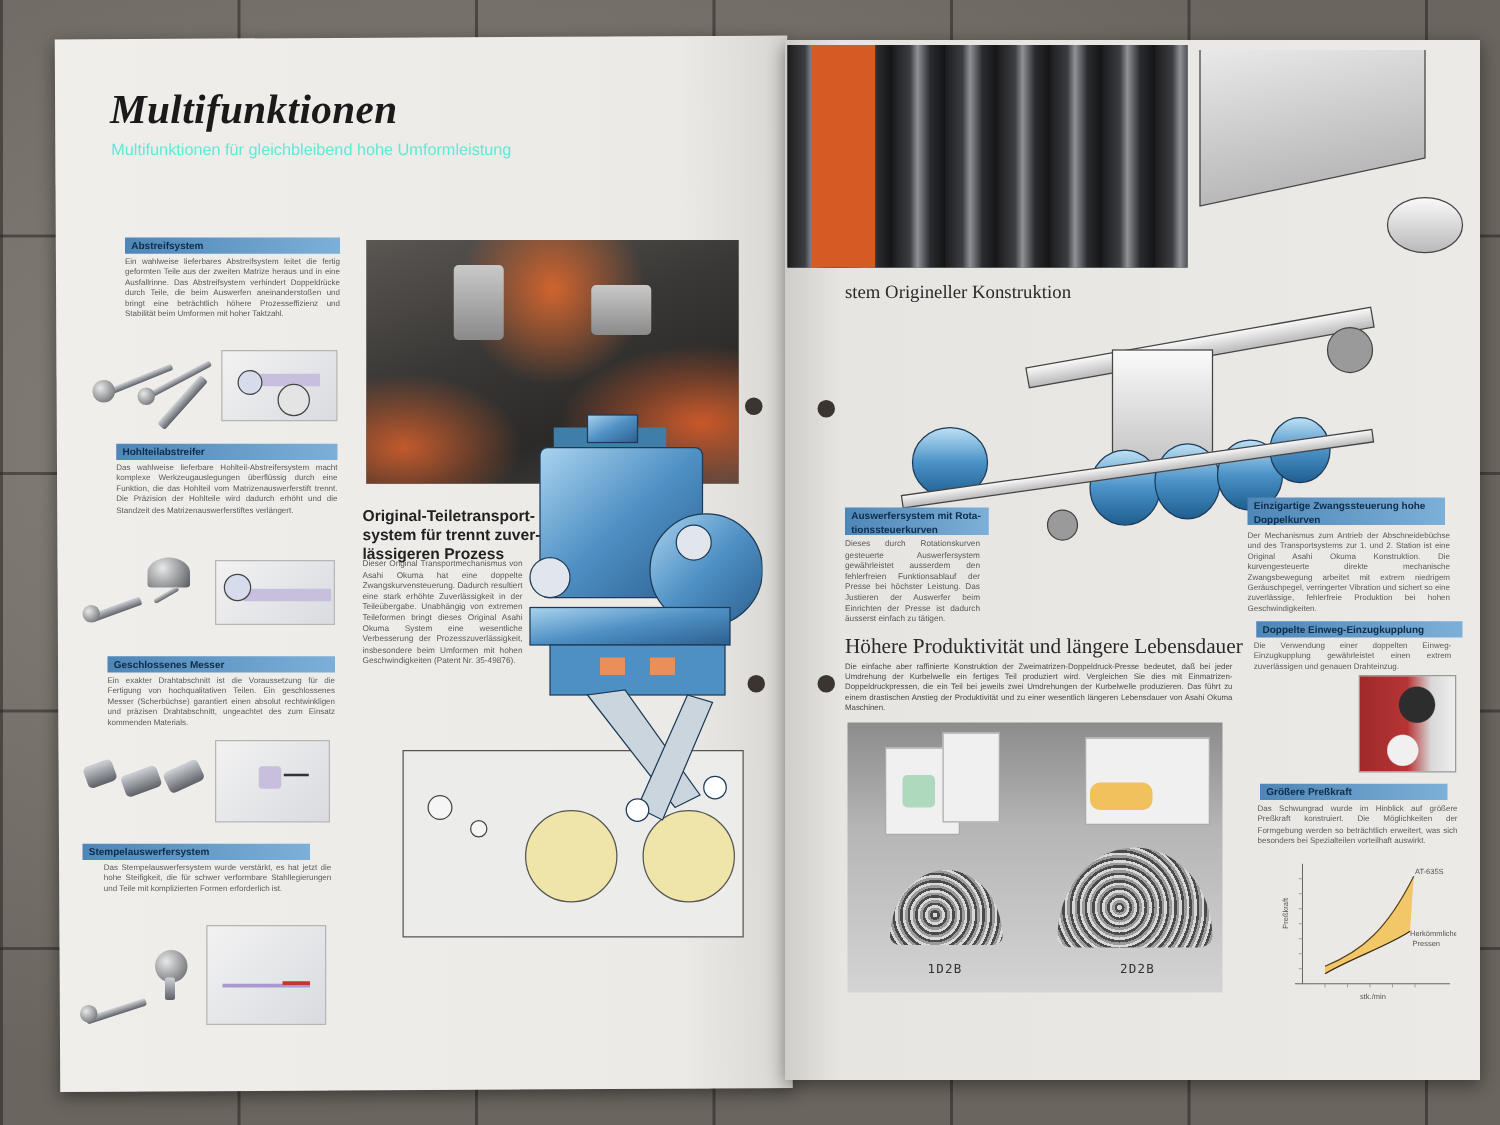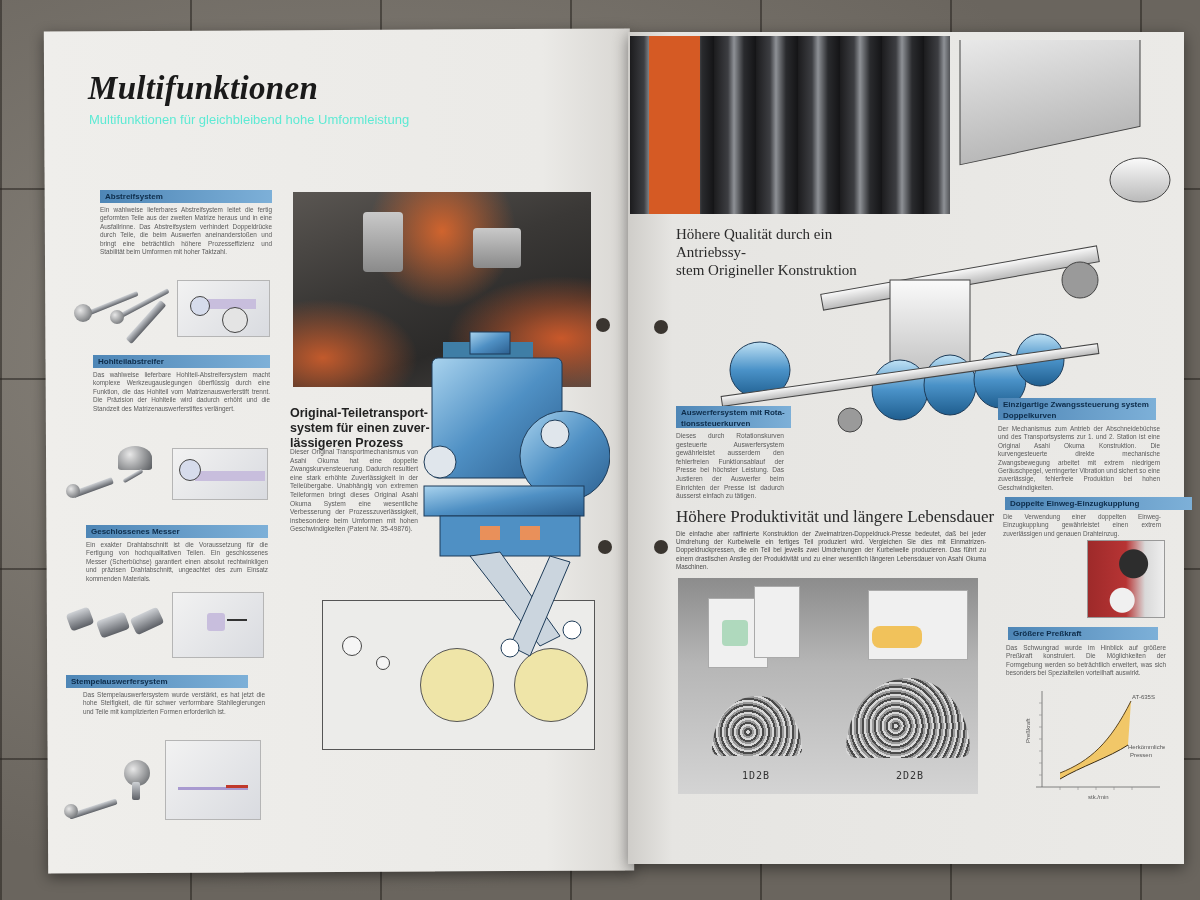--- a/index.html
+++ b/index.html
@@ -214,21 +214,21 @@
 </div>
 
 <div class="photo photo-left">
   <div class="abs" style="left:70px; top:20px; width:40px; height:60px; background:linear-gradient(#c9c9c9,#8a8a8a); border-radius:4px;"></div>
   <div class="abs" style="left:180px; top:36px; width:48px; height:40px; background:linear-gradient(#c9c9c9,#8a8a8a); border-radius:4px;"></div>
   <div class="abs" style="left:150px; top:150px; width:90px; height:50px; background:#3f7ea6;"></div>
 </div>
 
 <div class="sans-head" style="left:290px; top:406px; width:160px;">
   <div>Original-Teiletransport-</div>
-  <div>system für einen zuver-</div>
+  <div>system für trennt zuver-</div>
   <div>lässigeren Prozess</div>
 </div>
 <div class="sec-text" style="left:290px; top:448px; width:128px; font-size:6.6px; line-height:8.6px;">Dieser Original Transportmechanismus von Asahi Okuma hat eine doppelte Zwangskurvensteuerung. Dadurch resultiert eine stark erhöhte Zuverlässigkeit in der Teileübergabe. Unabhängig von extremen Teileformen bringt dieses Original Asahi Okuma System eine wesentliche Verbesserung der Prozesszuverlässigkeit, insbesondere beim Umformen mit hohen Geschwindigkeiten (Patent Nr. 35-49876).</div>
 
 <div>
   <div class="cad-box" style="left:322px; top:600px; width:273px; height:150px; background:#ececea;"></div>
   <div class="small-circle" style="left:342px; top:636px; width:20px; height:20px;"></div>
   <div class="small-circle" style="left:376px; top:656px; width:14px; height:14px;"></div>
   <div class="disc" style="left:420px; top:648px; width:74px; height:74px;"></div>
   <div class="disc" style="left:514px; top:648px; width:74px; height:74px;"></div>
@@ -260,21 +260,20 @@
 <div class="hole" style="left:598px; top:540px;"></div>
 
 <div class="page page-right"></div>
 
 <div class="photo photo-right"></div>
 
 <div class="hole" style="left:654px; top:320px;"></div>
 <div class="hole" style="left:654px; top:540px;"></div>
 
 <div class="big-head" style="left:676px; top:225px; width:220px;">
-  <div>Höhere Qualität durch ein Antriebssy-</div>
   <div>stem Origineller Konstruktion</div>
 </div>
 
 <svg class="abs" style="left:700px; top:40px;" width="480" height="420" viewBox="0 0 480 420">
   <defs>
     <linearGradient id="cam" x1="0" y1="0" x2="0" y2="1">
       <stop offset="0" stop-color="#bfe1f4"></stop>
       <stop offset="0.5" stop-color="#4a92c8"></stop>
       <stop offset="1" stop-color="#1f5e8f"></stop>
     </linearGradient>
@@ -312,26 +311,26 @@
   <div class="abs" style="left:44px; top:42px; width:26px; height:26px; background:#9fd3b0; opacity:0.8; border-radius:4px;"></div>
   <div class="die-block" style="left:190px; top:12px; width:100px; height:70px;"></div>
   <div class="abs" style="left:194px; top:48px; width:50px; height:22px; background:#f1c25b; border-radius:8px;"></div>
   <div class="pile" style="left:34px; top:118px; width:90px; height:60px;"></div>
   <div class="pile" style="left:168px; top:100px; width:124px; height:80px;"></div>
   <div class="pile-label" style="left:64px; top:192px;">1D2B</div>
   <div class="pile-label" style="left:218px; top:192px;">2D2B</div>
 </div>
 
 <div class="sec-head tall" style="left:998px; top:398px; width:158px;">
-  <div>Einzigartige Zwangssteuerung system</div>
+  <div>Einzigartige Zwangssteuerung hohe</div>
   <div>Doppelkurven</div>
 </div>
 <div class="sec-text" style="left:998px; top:425px; width:162px;">Der Mechanismus zum Antrieb der Abschneidebüchse und des Transportsystems zur 1. und 2. Station ist eine Original Asahi Okuma Konstruktion. Die kurvengesteuerte direkte mechanische Zwangsbewegung arbeitet mit extrem niedrigem Geräuschpegel, verringerter Vibration und sichert so eine zuverlässige, fehlerfreie Produktion bei hohen Geschwindigkeiten.</div>
 
-<div class="sec-head" style="left:1005px; top:497px; width:187px;">Doppelte Einweg-Einzugkupplung</div>
+<div class="sec-head" style="left:1005px; top:497px; width:165px;">Doppelte Einweg-Einzugkupplung</div>
 <div class="sec-text" style="left:1003px; top:513px; width:158px;">Die Verwendung einer doppelten Einweg-Einzugkupplung gewährleistet einen extrem zuverlässigen und genauen Drahteinzug.</div>
 
 <div class="small-photo"></div>
 
 <div class="sec-head" style="left:1008px; top:627px; width:150px;">Größere Preßkraft</div>
 <div class="sec-text" style="left:1006px; top:644px; width:160px;">Das Schwungrad wurde im Hinblick auf größere Preßkraft konstruiert. Die Möglichkeiten der Formgebung werden so beträchtlich erweitert, was sich besonders bei Spezialteilen vorteilhaft auswirkt.</div>
 
 <div class="chart">
   <svg width="145" height="120" viewBox="0 0 145 120">
     <line x1="22" y1="8" x2="22" y2="104" stroke="#666" stroke-width="0.8"></line>

